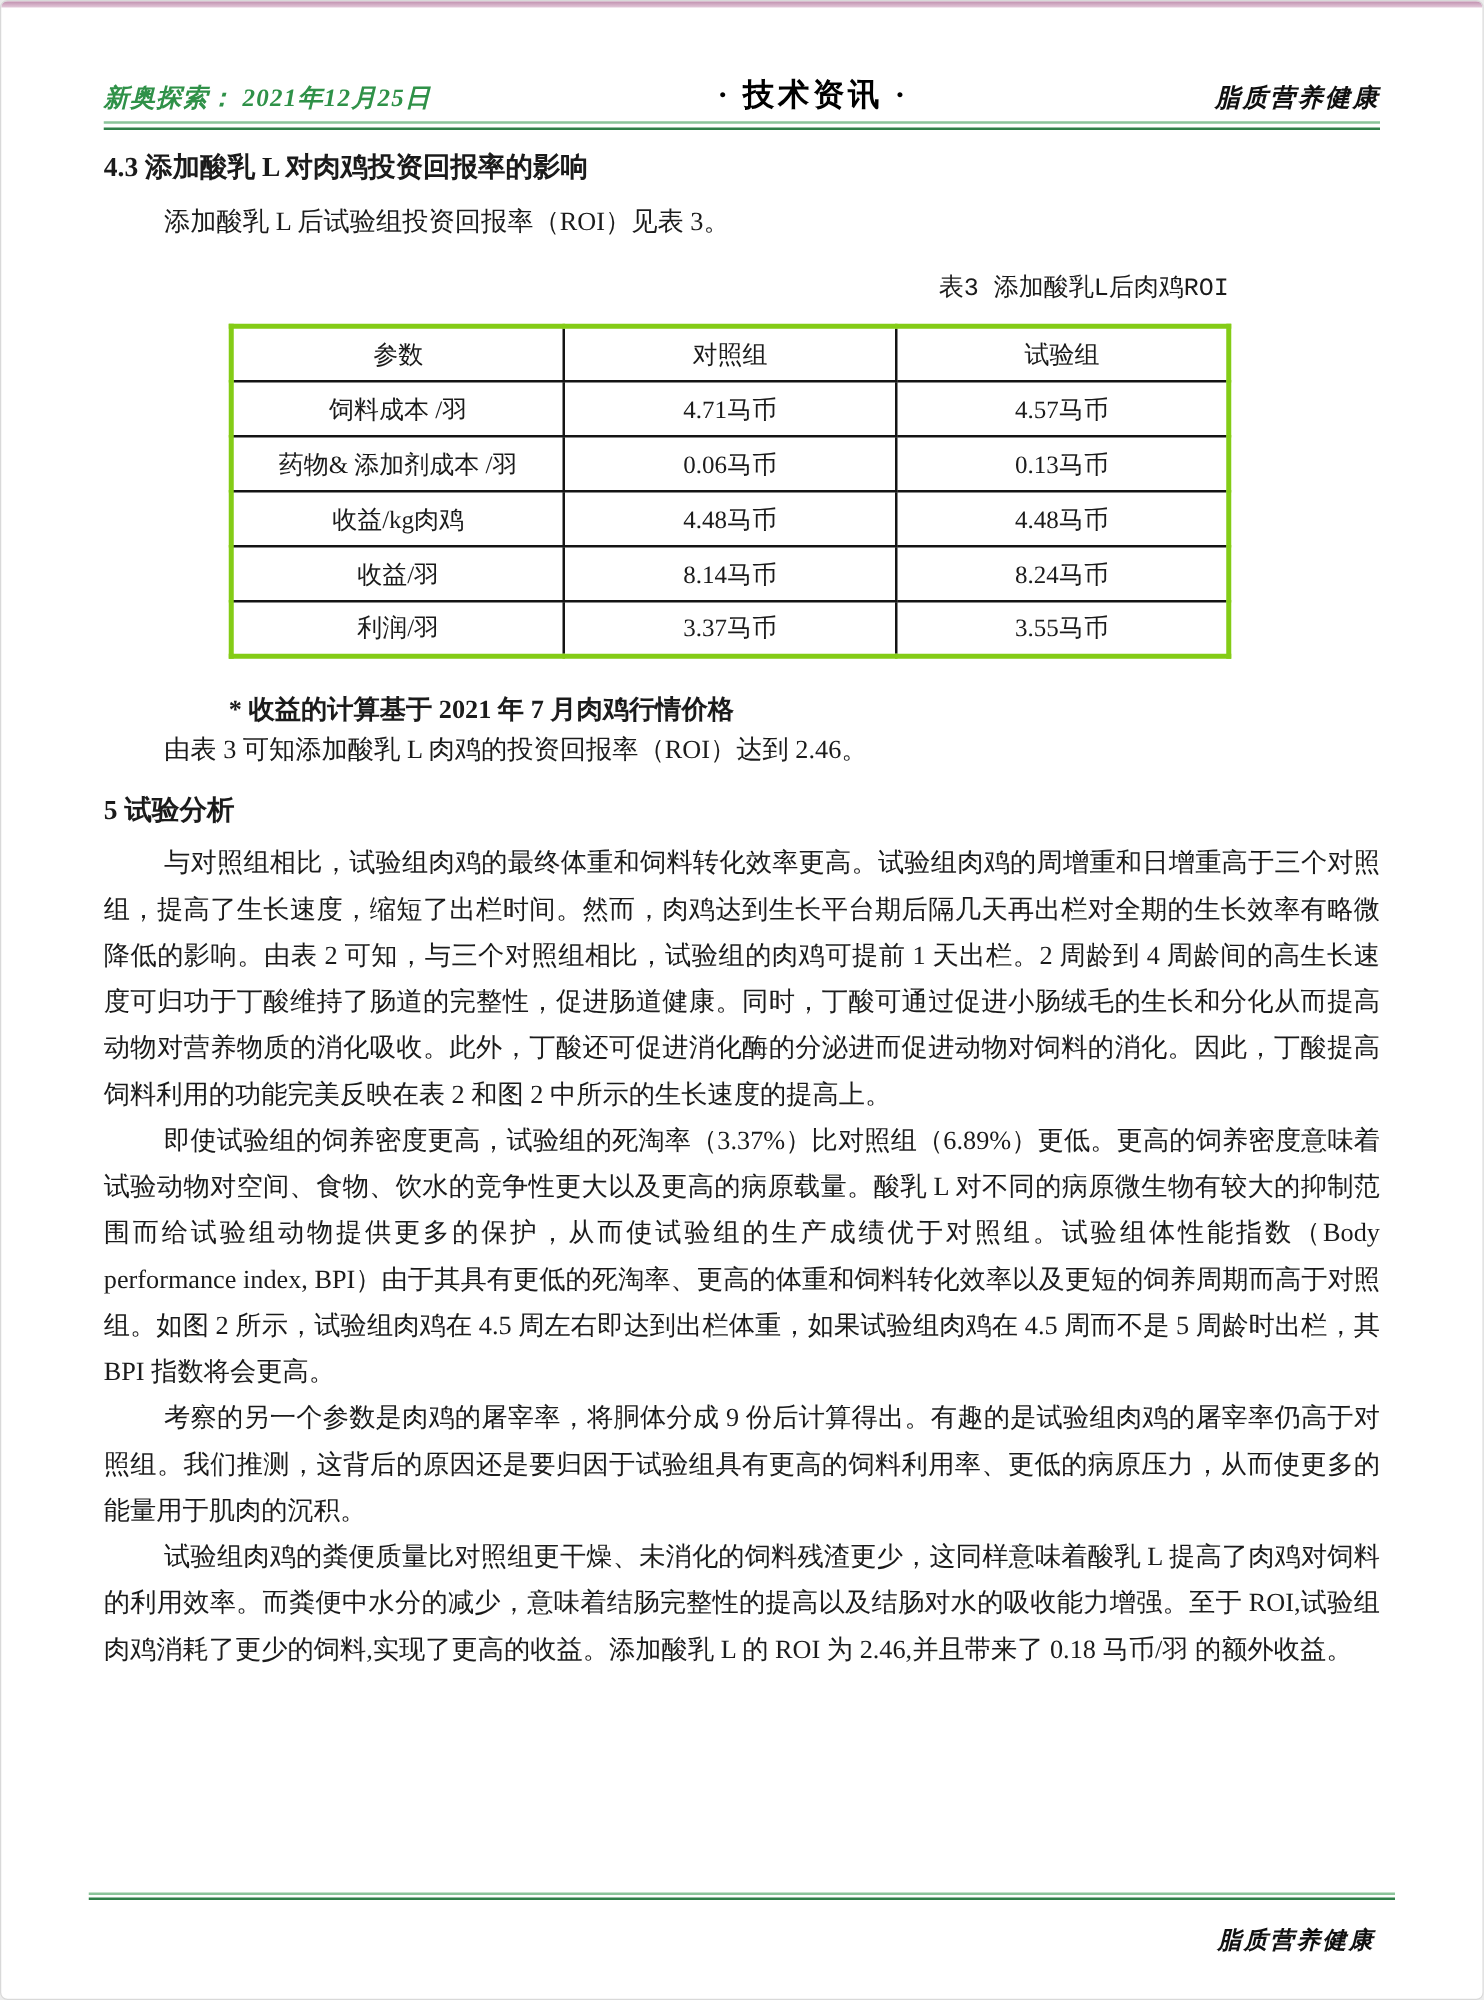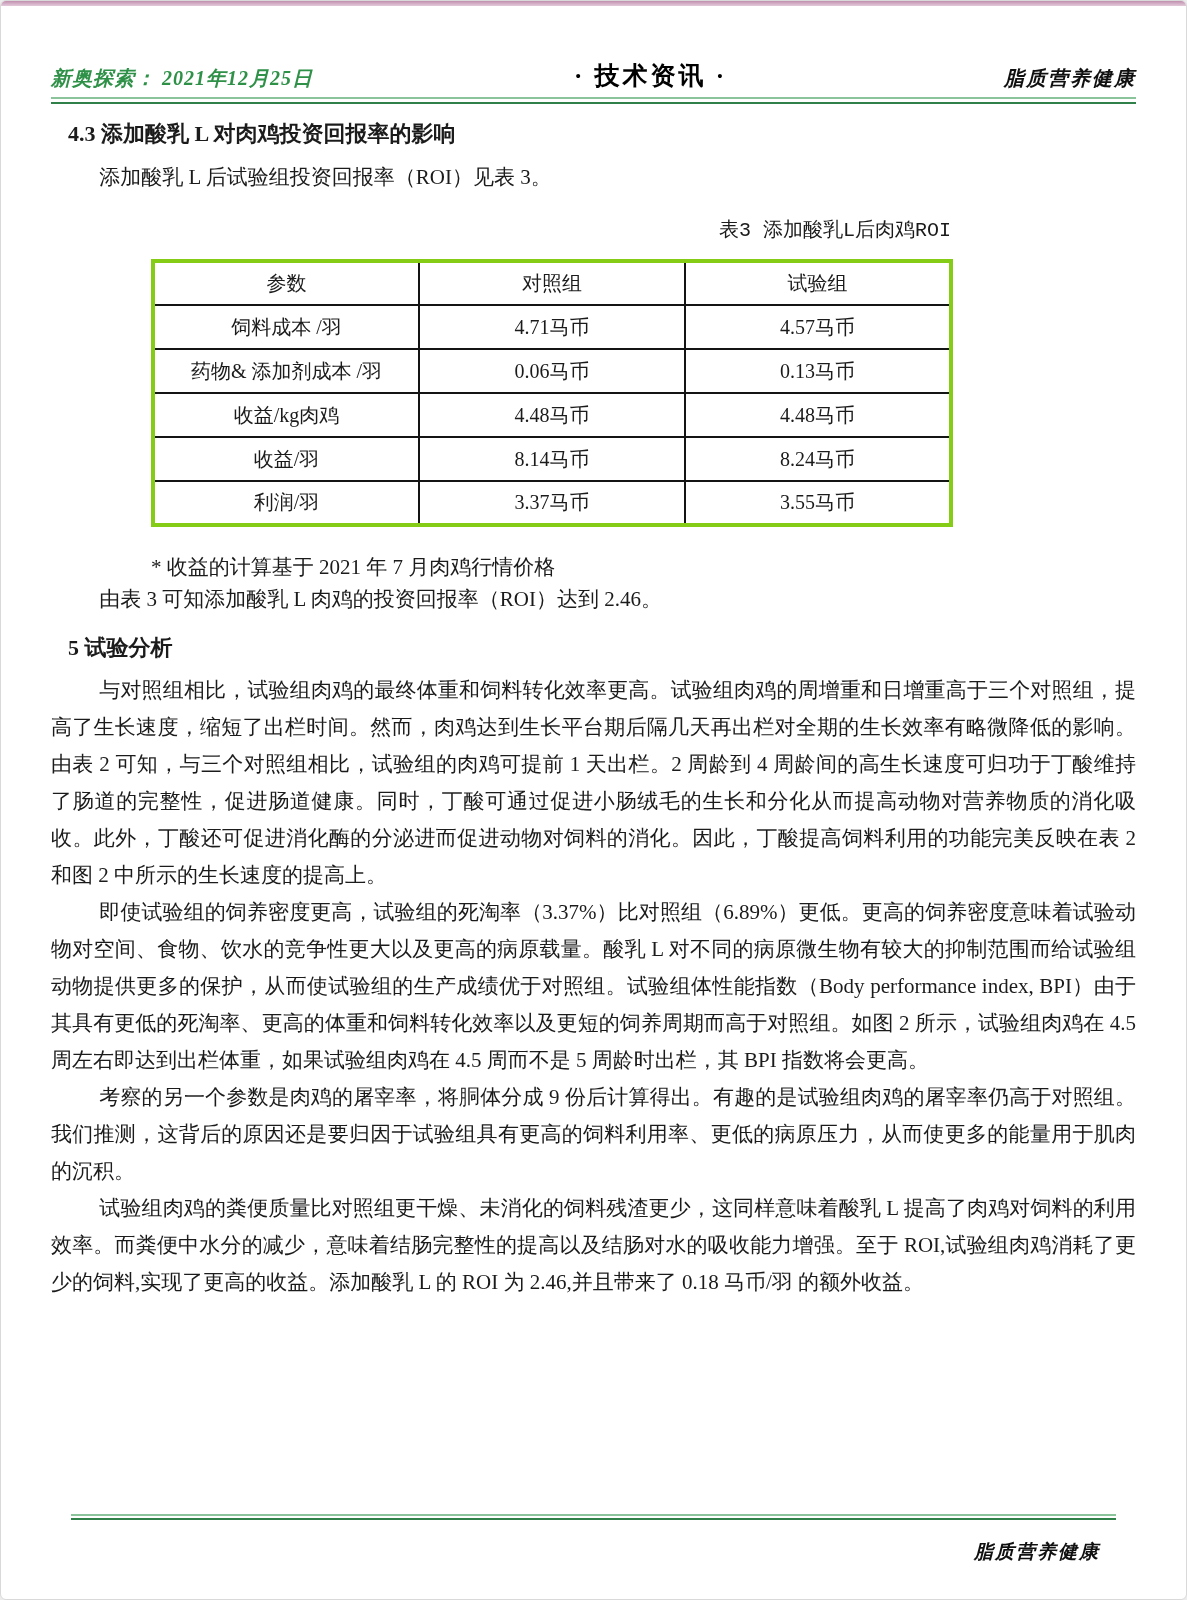--- a/index.html
+++ b/index.html
@@ -13,21 +13,21 @@
     box-sizing:border-box;
     font-family:"Liberation Serif","DejaVu Serif",serif;
     color:#1b1b1b;
     overflow:hidden;
   }
   .top-strip {
     position:absolute; top:0; left:0; right:0;
     height:5px;
     background:linear-gradient(to bottom,#c08fae,#e3cada);
   }
-  .content { padding:0 50px; }
+  .content { padding:0 82px; }
 
   
   .pagehead {
     display:flex; justify-content:space-between; align-items:flex-end;
     margin-top:58px;
   }
   .head-left {
     color:#2f9148; font-style:italic; font-weight:bold;
     font-size:20px; letter-spacing:1px;
   }
@@ -39,21 +39,21 @@
     font-weight:bold; font-style:italic; font-size:20px; color:#101010;
     letter-spacing:2px;
   }
   .rule {
     margin-top:5px; height:3px;
     border-top:2px solid #8bc49a;
     border-bottom:2px solid #2f8049;
   }
 
   
-  .sec-heading { font-size:22px; font-weight:bold; margin:15px 0 0 17px; }
+  .sec-heading { font-size:22px; font-weight:bold; margin:15px 0 0 0; }
   .para { font-size:21px; line-height:37px; margin:0; text-align:justify; }
   .indent { text-indent:2.3em; }
   .intro { margin-top:10px; }
 
   
   .tbl-caption {
     width:800px; margin:20px 0 0 100px;
     text-align:right; font-size:20px;font-family:Liberation Mono, monospace;
   }
   table.roi {
@@ -61,21 +61,21 @@
     margin:16px 0 0 100px;
     border:4px solid #84cc16;
   }
   table.roi th, table.roi td {
     border:2px solid #141414;
     width:266px; height:44px;
     text-align:center; vertical-align:middle;
     font-size:20px; font-weight:normal;
     padding:0 4px; box-sizing:border-box;
   }
-  .footnote { font-size:21px; margin:26px 0 0 100px; }
+  .footnote { font-size:21px; margin:26px 0 0 100px;font-weight:bold; }
   .after-table { }
   .sec5 { margin-top:15px; }
   .bodytext { margin-top:9px; }
 
   
   .footer-rule {
     position:absolute; left:70px; right:70px; top:1513px;
     height:2px;
     border-top:2px solid #8bc49a;
     border-bottom:2px solid #2f8049;

